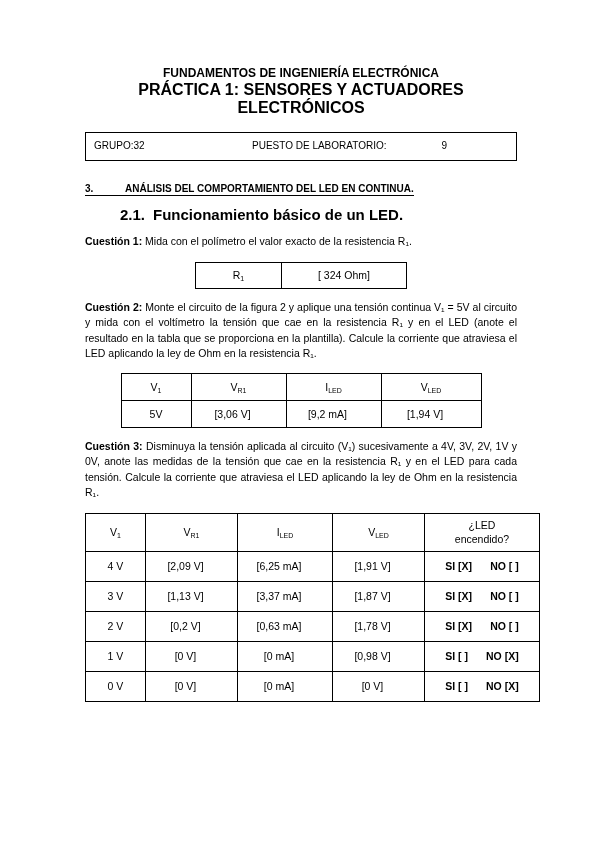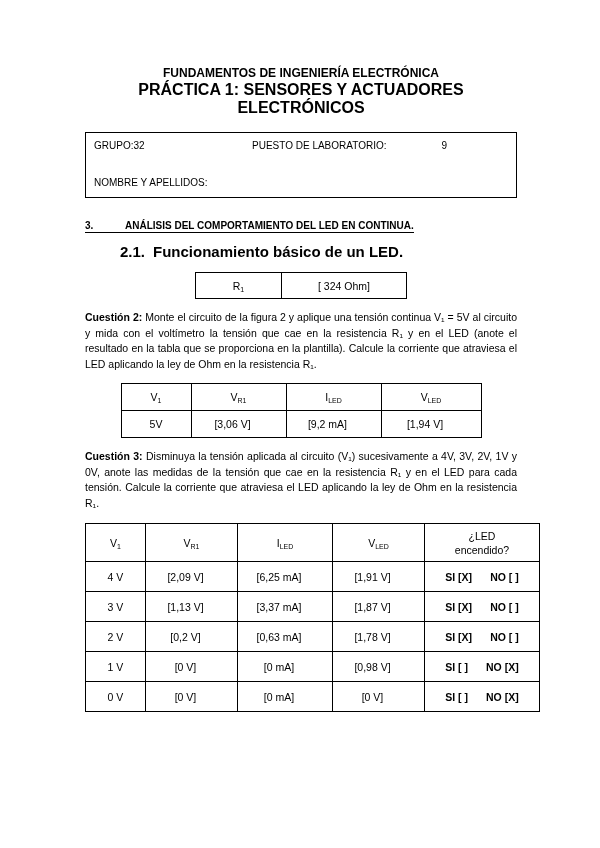--- a/index.html
+++ b/index.html
@@ -66,33 +66,34 @@
 
   <div class="title">FUNDAMENTOS DE INGENIERÍA ELECTRÓNICA</div>
   <div class="subtitle">PRÁCTICA 1: SENSORES Y ACTUADORES ELECTRÓNICOS</div>
 
   <div class="info-box">
     <div class="info-row">
       <span class="info-group">GRUPO:32</span>
       <span class="info-post">PUESTO DE LABORATORIO:</span>
       <span class="info-post-value">9</span>
     </div>
-    <div class="info-row2">
-      <span>NOMBRE Y APELLIDOS:</span>
-    </div>
   </div>
 
   <div class="section-heading">
     <span class="heading-underline"><span class="sec-num">3.</span><span>ANÁLISIS DEL COMPORTAMIENTO DEL LED EN CONTINUA.</span></span>
   </div>
 
   <div class="subsection">
     <span class="sub-num">2.1.</span><span>Funcionamiento básico de un LED.</span>
   </div>
 
+  <p class="para">
+    <b>Cuestión 1:</b>
+    <span>Mida con el polímetro el valor exacto de la resistencia R₁.</span>
+  </p>
 
   <table class="t1">
     <tbody>
         <tr>
       <td class="c-r"><span>R</span><sub>1</sub></td>
       <td class="c-v">[ 324 Ohm]</td>
     </tr>
   </tbody>
     </table>
 

